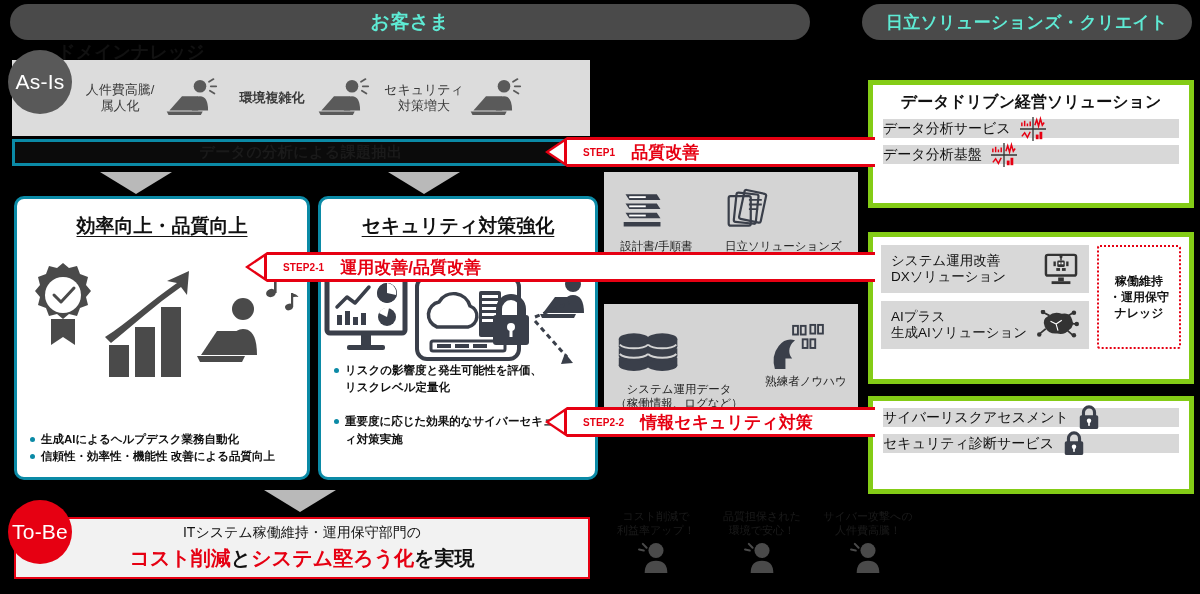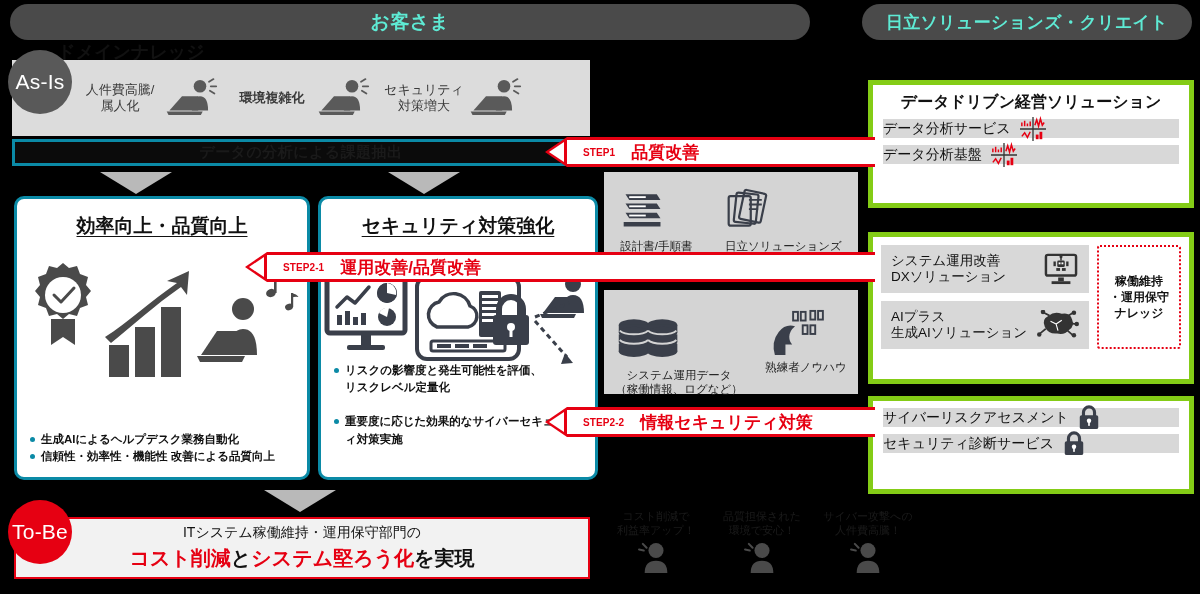--- a/index.html
+++ b/index.html
@@ -95,21 +95,21 @@
     left: 600px; top: 58px; width: 262px; height: 80px;
     border-radius: 8px;
     display: flex; flex-direction: column; align-items: center; justify-content: center;
     font-size: 18px; font-weight: 700; color: #111; line-height: 1.4; text-align: center;
   }
   #docs-card {
     left: 604px; top: 172px; width: 254px; height: 82px;
     display: flex; align-items: flex-end; justify-content: space-around;
   }
   #opsdata-card {
-    left: 604px; top: 290px; width: 254px; height: 104px;
+    left: 604px; top: 304px; width: 254px; height: 104px;
     display: flex; align-items: center; justify-content: space-around;
   }
   .mini { text-align: center; font-size: 11.5px; color: #222; line-height: 1.3; }
   .mini .glyph { display: block; height: 48px; margin-bottom: 3px; }
 
   
   .sol-panel {
     position: absolute; background: #fff; border: 5px solid #84cc16;
   }
   #sol1 { left: 868px; top: 80px;  width: 326px; height: 128px; }

